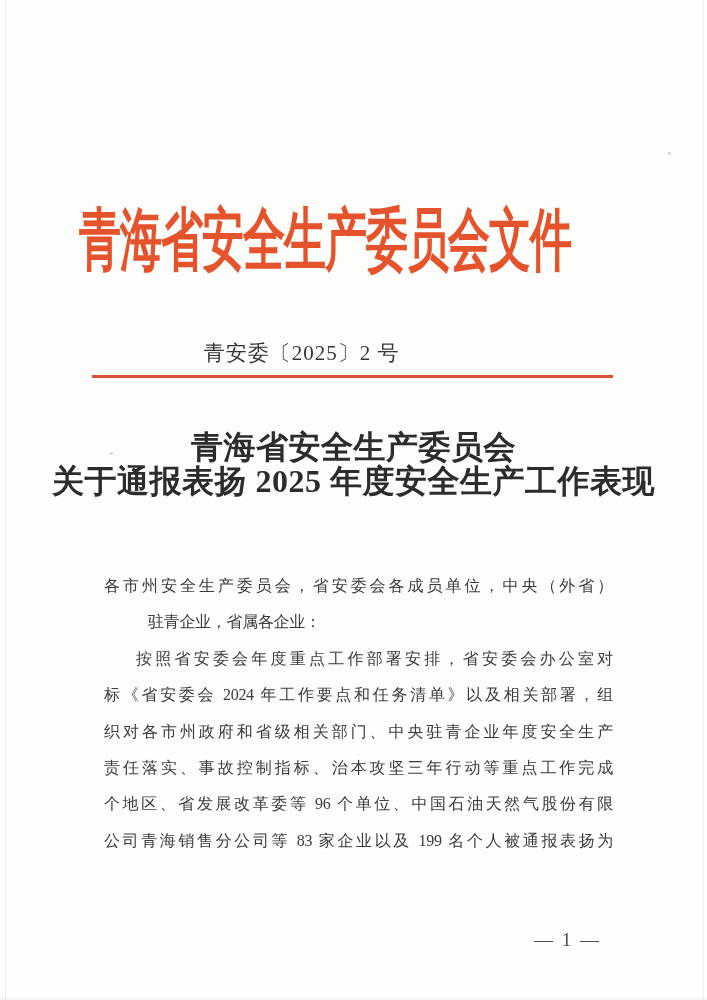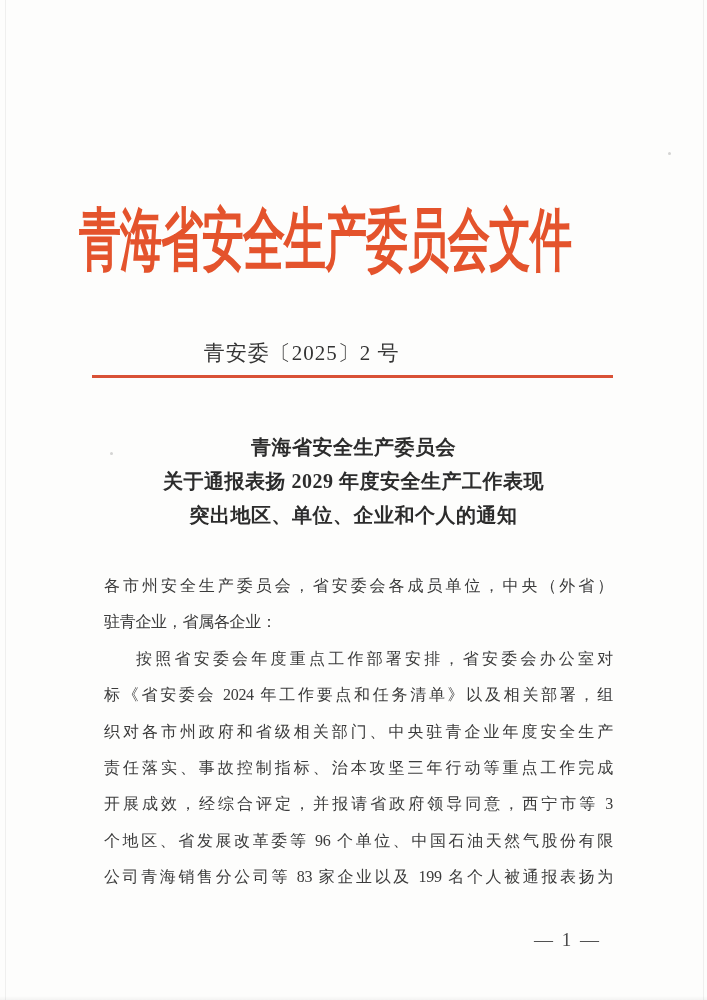--- a/index.html
+++ b/index.html
@@ -70,41 +70,42 @@
     position: absolute; top: 375px; left: 92px;
     width: 521px; height: 3px;
     background: var(--rule-red);
   }
 
   
   .notice-title {
     position: absolute; top: 430px; left: 0; width: 707px;
     text-align: center;
     font-weight: bold;
-    font-size: 20px; line-height: 34px;
+    font-size: 32px; line-height: 34px;
     letter-spacing: 0.5px;
     color: #2c2c2c;
   }
 
   
   .doc-body {
     position: absolute; top: 568px; left: 104px;
     width: 509px;
     font-size: 16px; line-height: 36.4px;
     letter-spacing: -0.3px;
     color: var(--text-body);
   }
   .doc-body .line {
     text-align: justify;
     text-align-last: justify;
     white-space: nowrap;
   }
   .doc-body .line.short {
     text-align-last: left;
     white-space: normal;
+    margin-left: 44px;
   }
   .doc-body .line.indent {
     text-indent: 2em;
   }
 
   
   .page-number {
     position: absolute; top: 928px; right: 106px;
     font-size: 19px; line-height: 24px;
     letter-spacing: 2px;
@@ -125,31 +126,29 @@
   <div class="letterhead">
     <span>青海省安全生产委员会文件</span>
   </div>
 
   <div class="doc-number">青安委〔2025〕2 号</div>
 
   <div class="red-rule"></div>
 
   <div class="notice-title">
     <div>青海省安全生产委员会</div>
-    <div>关于通报表扬 2029 年度安全生产工作表现</div>
-    <div>突出地区、单位、企业和个人的通知</div>
+    <div>关于通报表扬 2025 年度安全生产工作表现</div>
   </div>
 
   <div class="doc-body">
     <div class="line">各市州安全生产委员会，省安委会各成员单位，中央（外省）</div>
     <div class="line short">驻青企业，省属各企业：</div>
     <div class="line indent">按照省安委会年度重点工作部署安排，省安委会办公室对</div>
     <div class="line">标《省安委会 2024 年工作要点和任务清单》以及相关部署，组</div>
     <div class="line">织对各市州政府和省级相关部门、中央驻青企业年度安全生产</div>
     <div class="line">责任落实、事故控制指标、治本攻坚三年行动等重点工作完成</div>
-    <div class="line">开展成效，经综合评定，并报请省政府领导同意，西宁市等 3</div>
     <div class="line">个地区、省发展改革委等 96 个单位、中国石油天然气股份有限</div>
     <div class="line">公司青海销售分公司等 83 家企业以及 199 名个人被通报表扬为</div>
   </div>
 
   <div class="page-number">— 1 —</div>
 
 </div>
 
 </body></html>

